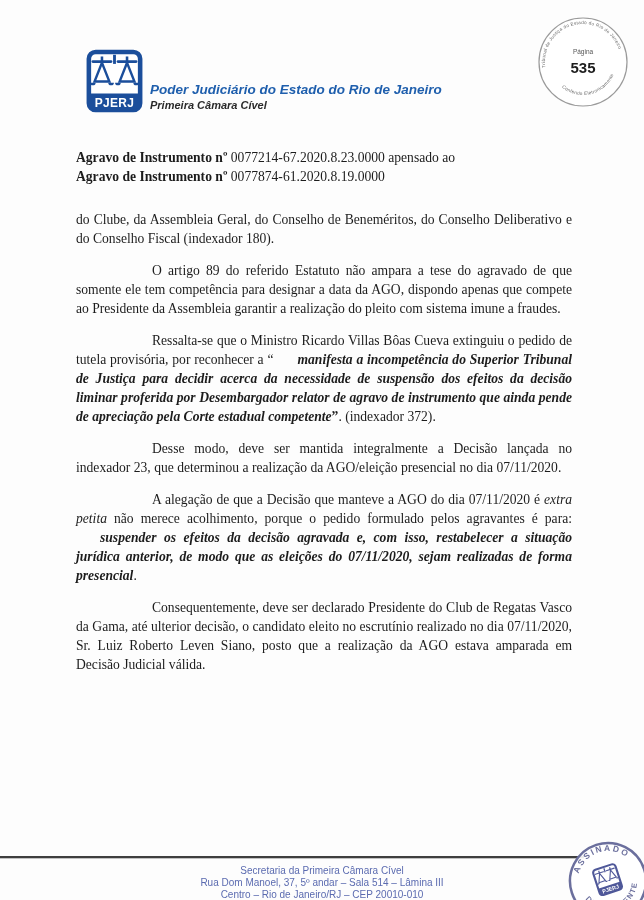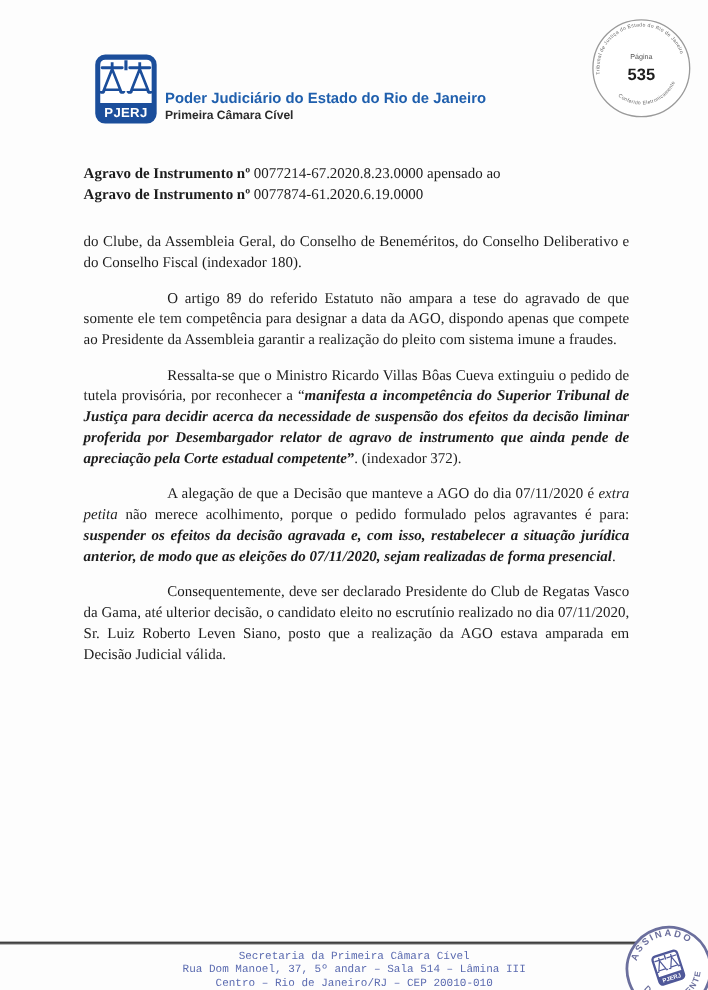--- a/index.html
+++ b/index.html
@@ -7,46 +7,46 @@
     width:644px;height:900px;position:relative;overflow:hidden;
     background:#fdfdfd;
     font-family:"Liberation Serif", serif;
     color:#1c1c1c;
   }
   .page{position:absolute;inset:0;}
 
   
   .header{position:absolute;left:86px;top:49px;display:flex;align-items:flex-end;}
   .logo{display:block;flex:0 0 auto;}
-  .header-text{margin-left:7px;padding-bottom:1px;font-family:"Liberation Sans",sans-serif;}
+  .header-text{margin-left:7px;padding-bottom:1px;font-family:"Liberation Sans",sans-serif;font-style:italic;}
   .org{font-size:13.5px;font-weight:bold;color:#1f5fad;line-height:16px;white-space:nowrap;}
   .unit{font-size:11px;font-weight:bold;color:#2b2b2b;line-height:14px;}
 
   
   .page-stamp{position:absolute;left:536px;top:15px;}
 
   
   .content{
     position:absolute;left:76px;top:148px;width:496px;
     font-size:13.6px;line-height:19px;text-align:justify;
   }
   .case-header{margin:0 0 24px 0;}
   .case-line{margin:0;text-align:left;}
   .para{margin:0 0 13px 0;}
   .ind{text-indent:76px;}
   .noind{text-indent:0;}
   .b{font-weight:bold;margin-top:17px;}
   .i{font-style:italic;}
-  .bi{font-weight:bold;font-style:italic;}
+  .bi{font-weight:bold;font-style:italic;margin-left:24px;}
 
   
   .footer-rule{position:absolute;left:0;top:856px;width:584px;height:2px;background:#3f3f3f;border-bottom:1px solid #c2c2c2;}
   .footer{
     position:absolute;left:0;top:865px;width:644px;text-align:center;
-    font-family:Liberation Mono, monospace;font-size:10px;line-height:12px;color:#5b6bb0;
+    font-family:Liberation Sans, sans-serif;font-size:10px;line-height:12px;color:#5b6bb0;
   }
   .footer div{white-space:nowrap;}
   .sig-stamp{position:absolute;left:566px;top:839px;}
 </style>
 </head>
 <body>
 
 <div class="page">
 
   <div class="header">
@@ -84,30 +84,31 @@
       <text font-size="4.6" letter-spacing="0.3"><textPath href="#arcT" startOffset="50%" text-anchor="middle">Tribunal de Justiça do Estado do Rio de Janeiro</textPath></text>
       <text font-size="4.6" letter-spacing="0.3"><textPath href="#arcB" startOffset="50%" text-anchor="middle">Conferido Eletronicamente</textPath></text>
     </g>
     <text x="47" y="39" text-anchor="middle" font-family="Liberation Sans, sans-serif" font-size="6.5" fill="#555555">Página</text>
     <text x="47" y="58" text-anchor="middle" font-family="Liberation Sans, sans-serif" font-size="15" font-weight="bold" fill="#1d1d1d">535</text>
   </svg>
 
   <main class="content">
     <div class="case-header">
       <p class="case-line"><span class="b">Agravo de Instrumento nº </span><span>0077214-67.2020.8.23.0000 apensado ao</span></p>
-      <p class="case-line"><span class="b">Agravo de Instrumento nº </span><span>0077874-61.2020.6.19.0000</span></p>
+      <p class="case-line"><span class="b">Agravo de Instrumento nº </span><span>0077874-61.2020.8.19.0000</span></p>
     </div>
 
     <p class="para noind"><span>do Clube, da Assembleia Geral, do Conselho de Beneméritos, do Conselho Deliberativo e do Conselho Fiscal (indexador 180).</span></p>
 
     <p class="para ind"><span>O artigo 89 do referido Estatuto não ampara a tese do agravado de que somente ele tem competência para designar a data da AGO, dispondo apenas que compete ao Presidente da Assembleia garantir a realização do pleito com sistema imune a fraudes.</span></p>
 
 
     <p class="para ind"><span>Ressalta-se que o Ministro Ricardo Villas Bôas Cueva extinguiu o pedido de tutela provisória, por reconhecer a “</span><span class="bi">manifesta a incompetência do Superior Tribunal de Justiça para decidir acerca da necessidade de suspensão dos efeitos da decisão liminar proferida por Desembargador relator de agravo de instrumento que ainda pende de apreciação pela Corte estadual competente</span><span class="b">”</span><span>. (indexador 372).</span></p>
 
+    <p class="para ind"><span>Desse modo, deve ser mantida integralmente a Decisão lançada no indexador 23, que determinou a realização da AGO/eleição presencial no dia 07/11/2020.</span></p>
 
     <p class="para ind"><span>A alegação de que a Decisão que manteve a AGO do dia 07/11/2020 é </span><span class="i">extra petita</span><span> não merece acolhimento, porque o pedido formulado pelos agravantes é para: </span><span class="bi">suspender os efeitos da decisão agravada e, com isso, restabelecer a situação jurídica anterior, de modo que as eleições do 07/11/2020, sejam realizadas de forma presencial</span><span>.</span></p>
 
     <p class="para ind"><span>Consequentemente, deve ser declarado Presidente do Club de Regatas Vasco da Gama, até ulterior decisão, o candidato eleito no escrutínio realizado no dia 07/11/2020, Sr. Luiz Roberto Leven Siano, posto que a realização da AGO estava amparada em Decisão Judicial válida.</span></p>
   </main>
 
   <div class="footer-rule"></div>
   <div class="footer">
     <div>Secretaria da Primeira Câmara Cível</div>
     <div>Rua Dom Manoel, 37, 5º andar – Sala 514 – Lâmina III</div>

